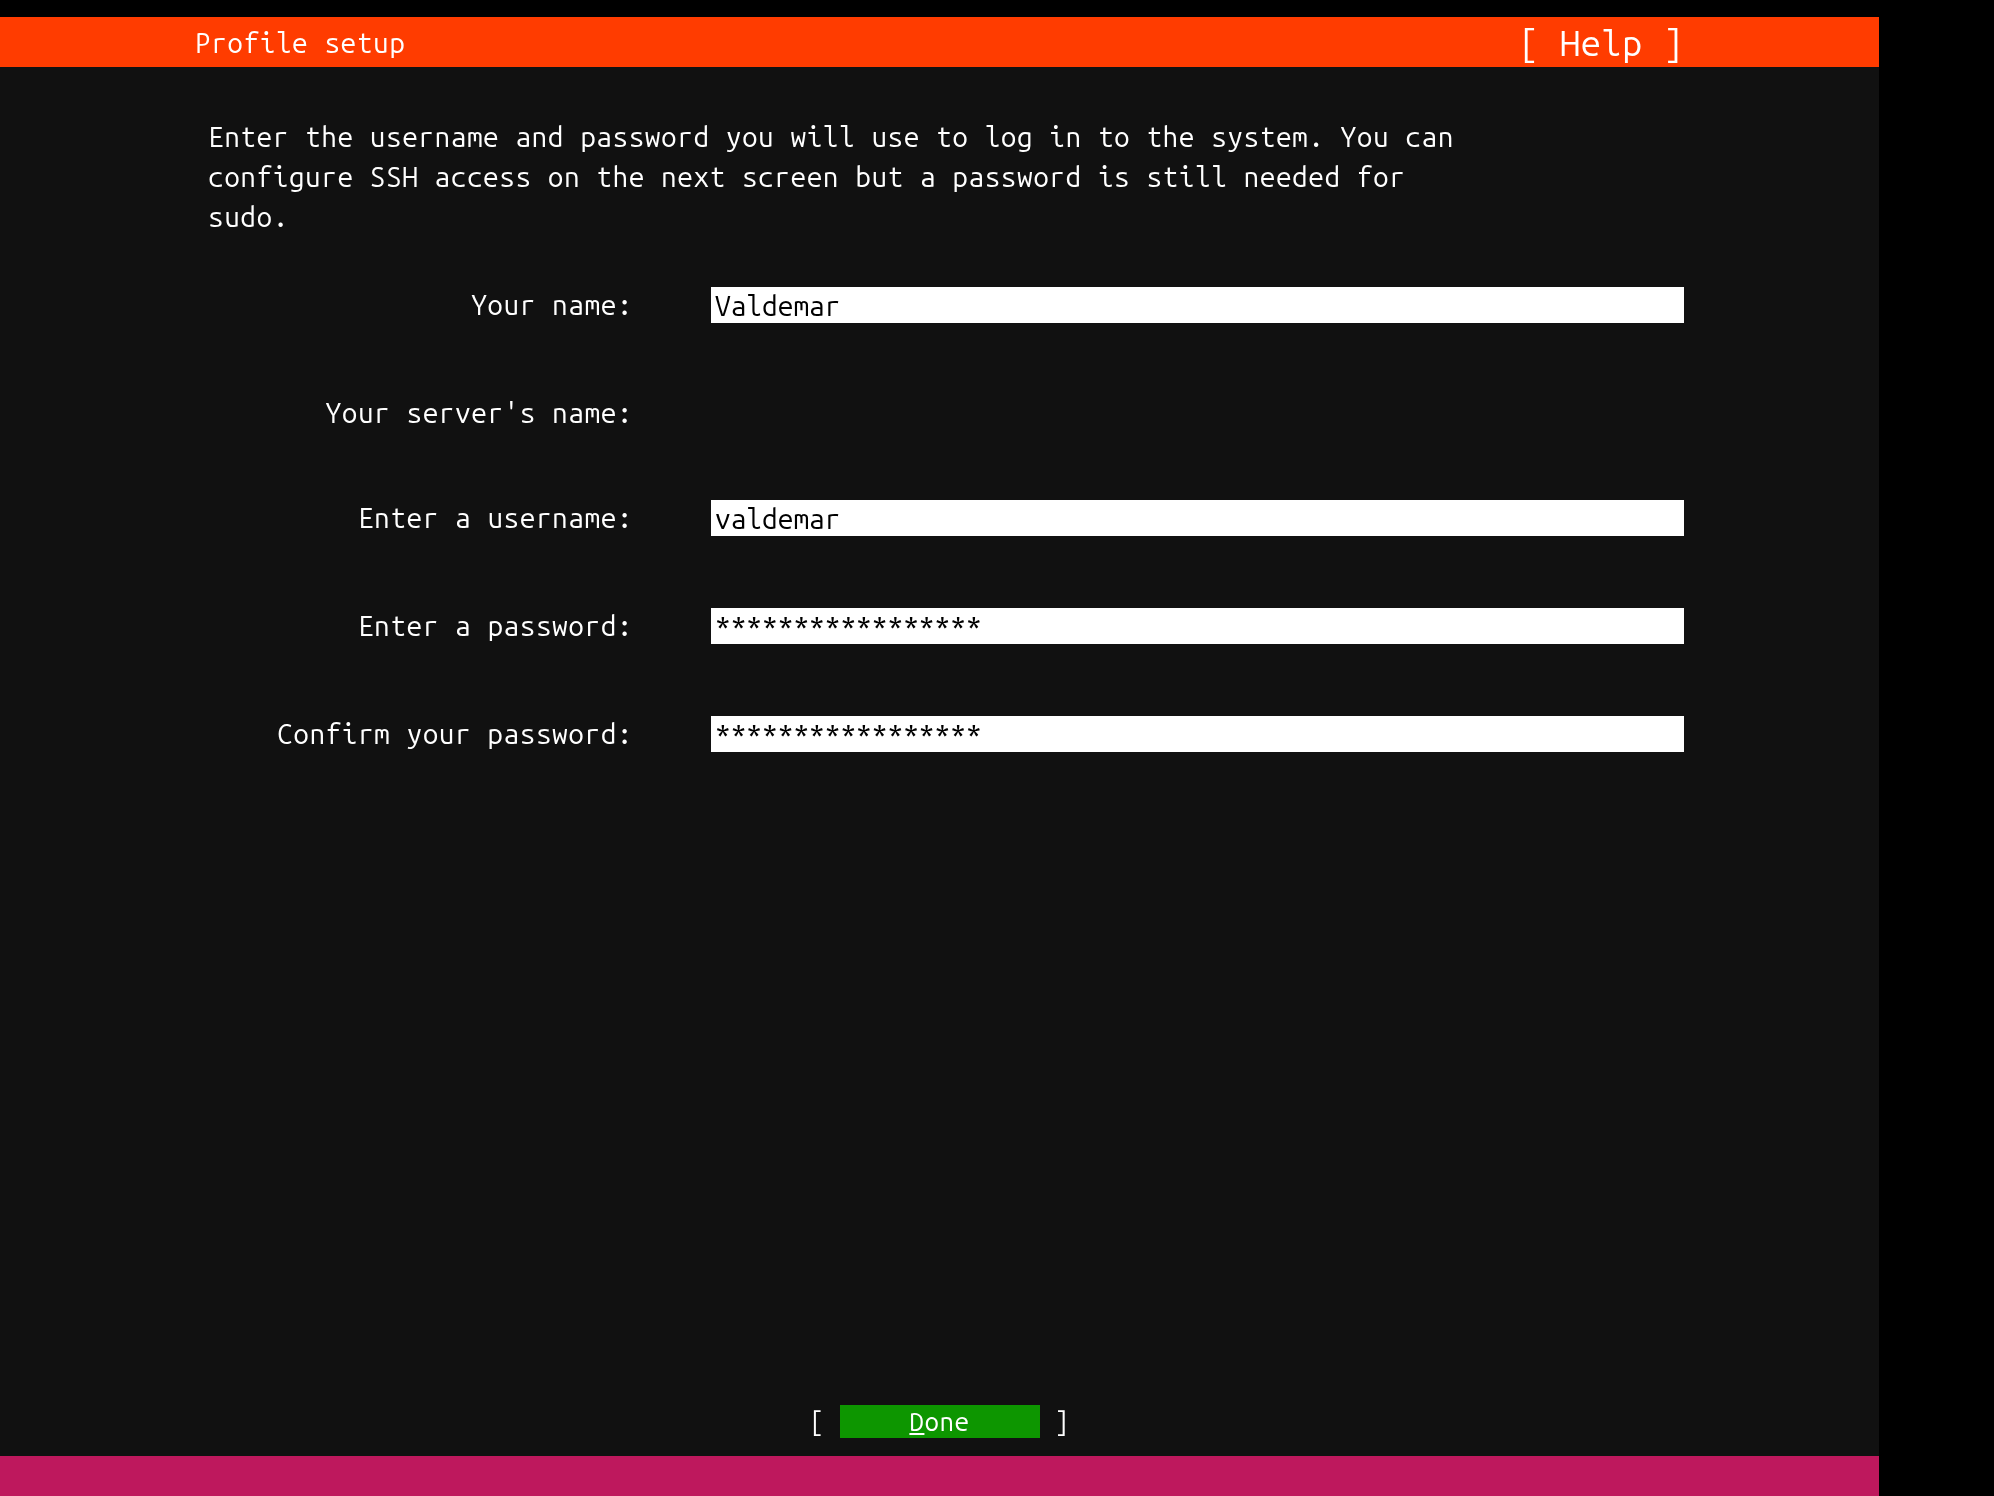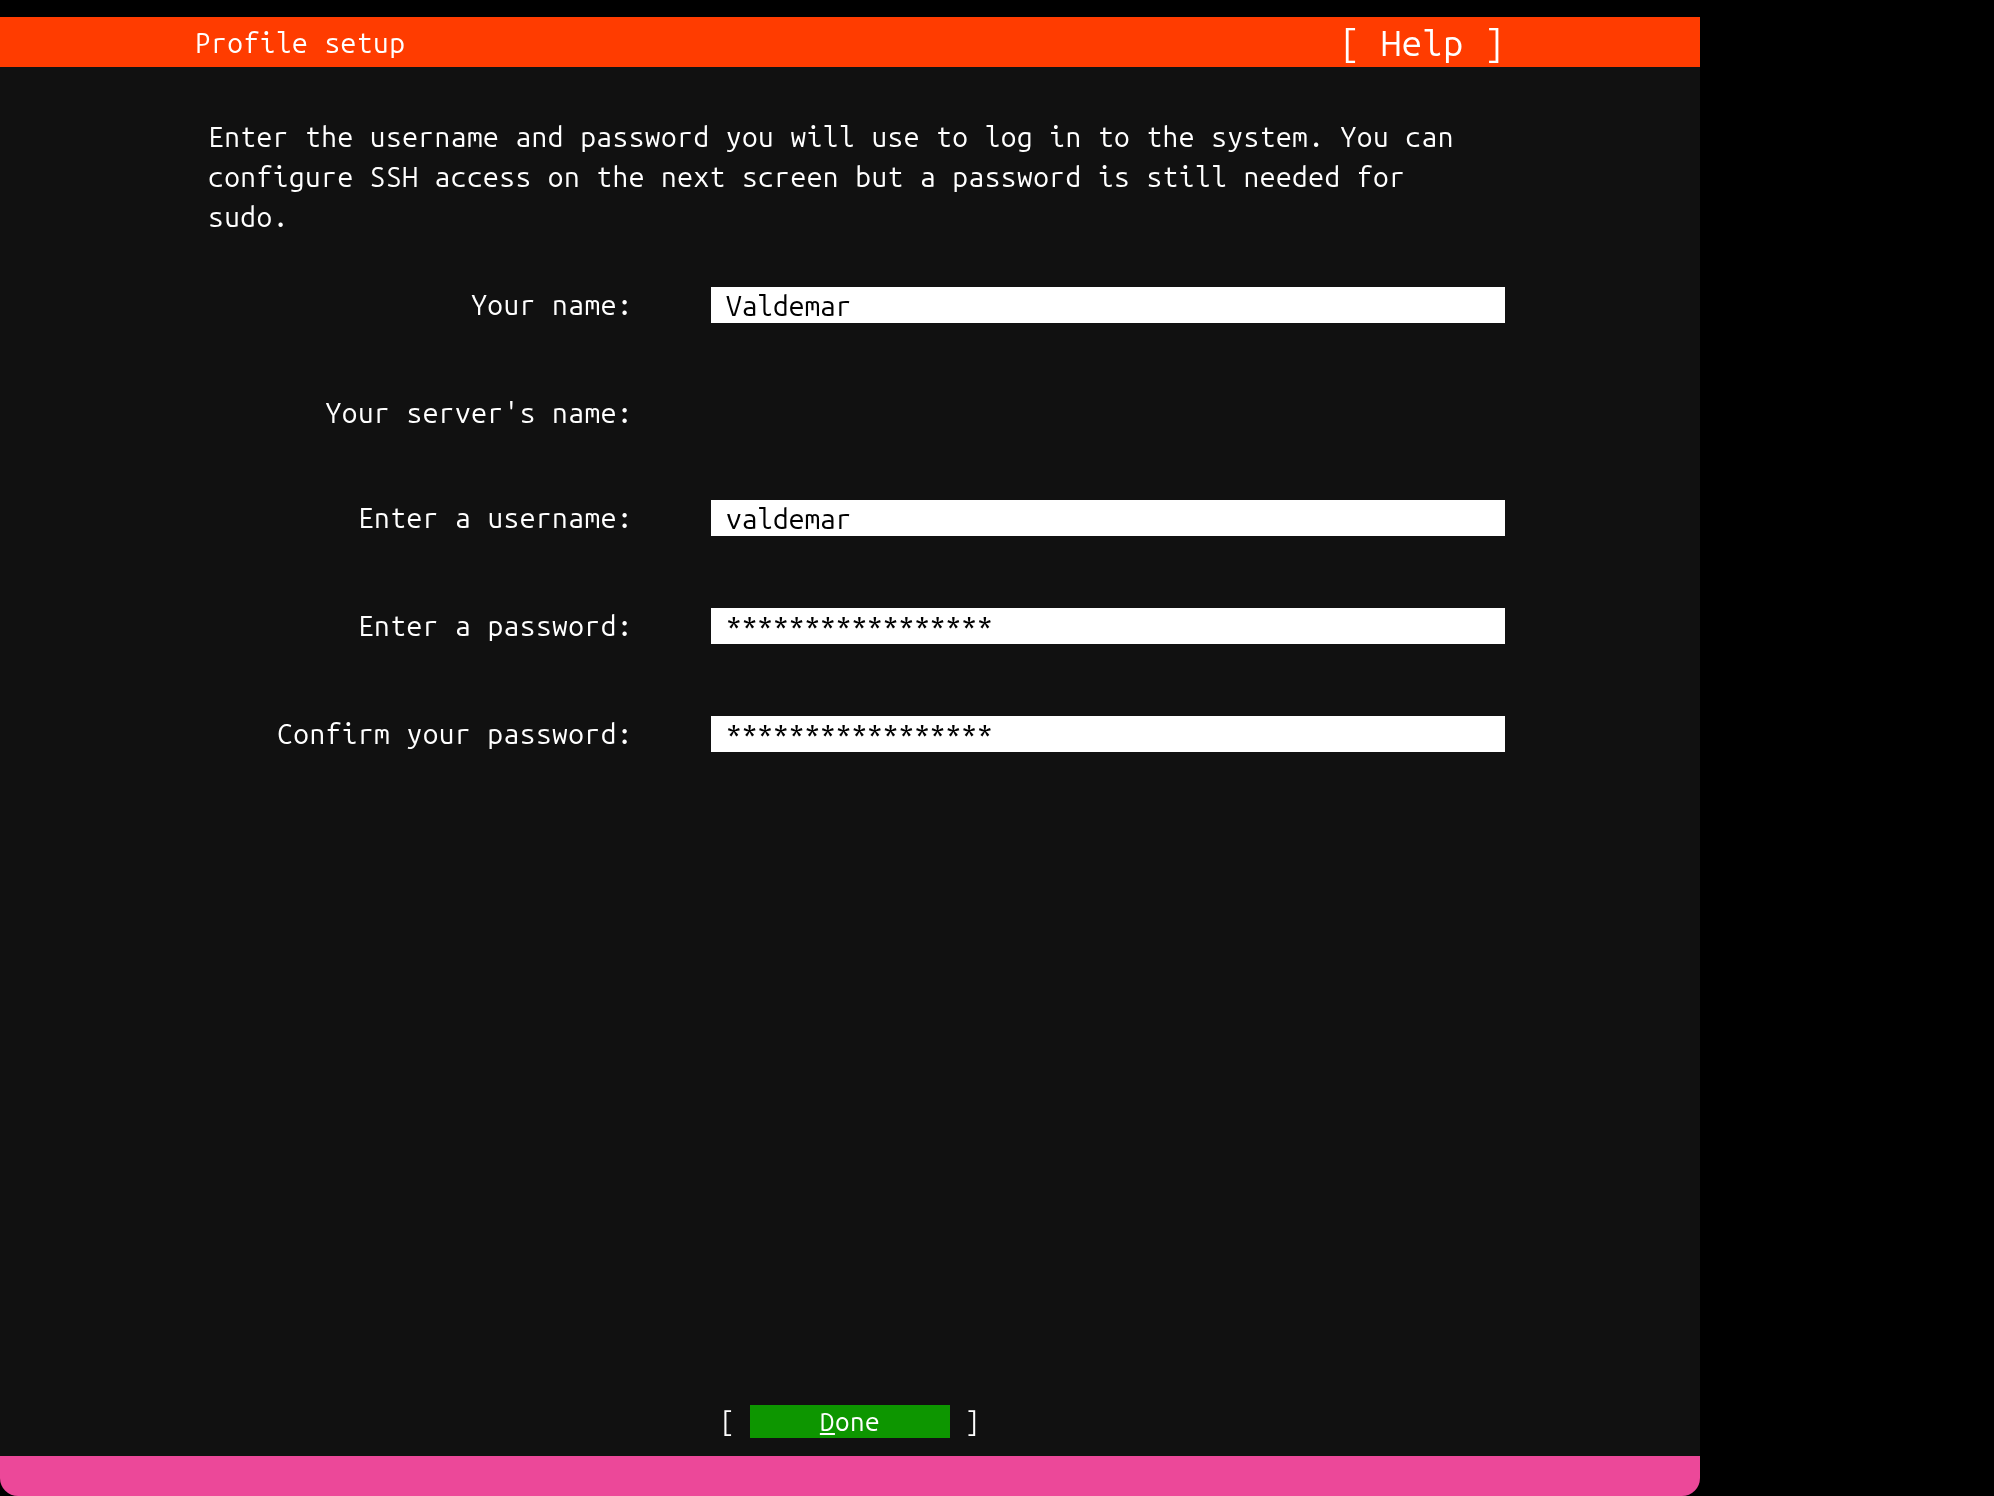--- a/index.html
+++ b/index.html
@@ -14,24 +14,23 @@
       width: 1994px;
       height: 1496px;
       position: relative;
       color: #ffffff;
       letter-spacing: 0.5px;
     }
     .screen {
       position: absolute;
       top: 0;
       left: 0;
-      width: 1700px;
+      width: 1879px;
       height: 1496px;
-      background-color: #ec4899;
-      border-radius: 18px;
+      background-color: #be185d;
     }
     .top-black-bar {
       height: 17px;
       background-color: #000000;
     }
     .header-bar {
       background-color: #ff3c00;
       height: 50px;
       display: flex;
       align-items: center;
@@ -80,21 +79,21 @@
     }
     .form-input {
       background-color: #ffffff;
       color: #000000;
       font-size: 28px;
       font-family: inherit;
       border: none;
       outline: none;
       width: 100%;
       height: 36px;
-      padding: 2px 15px;
+      padding: 2px 4px;
       line-height: 32px;
     }
     .form-hint {
       font-size: 28px;
       color: #ffffff;
       margin-top: 4px;
     }
     .footer {
       position: absolute;
       bottom: 58px;

